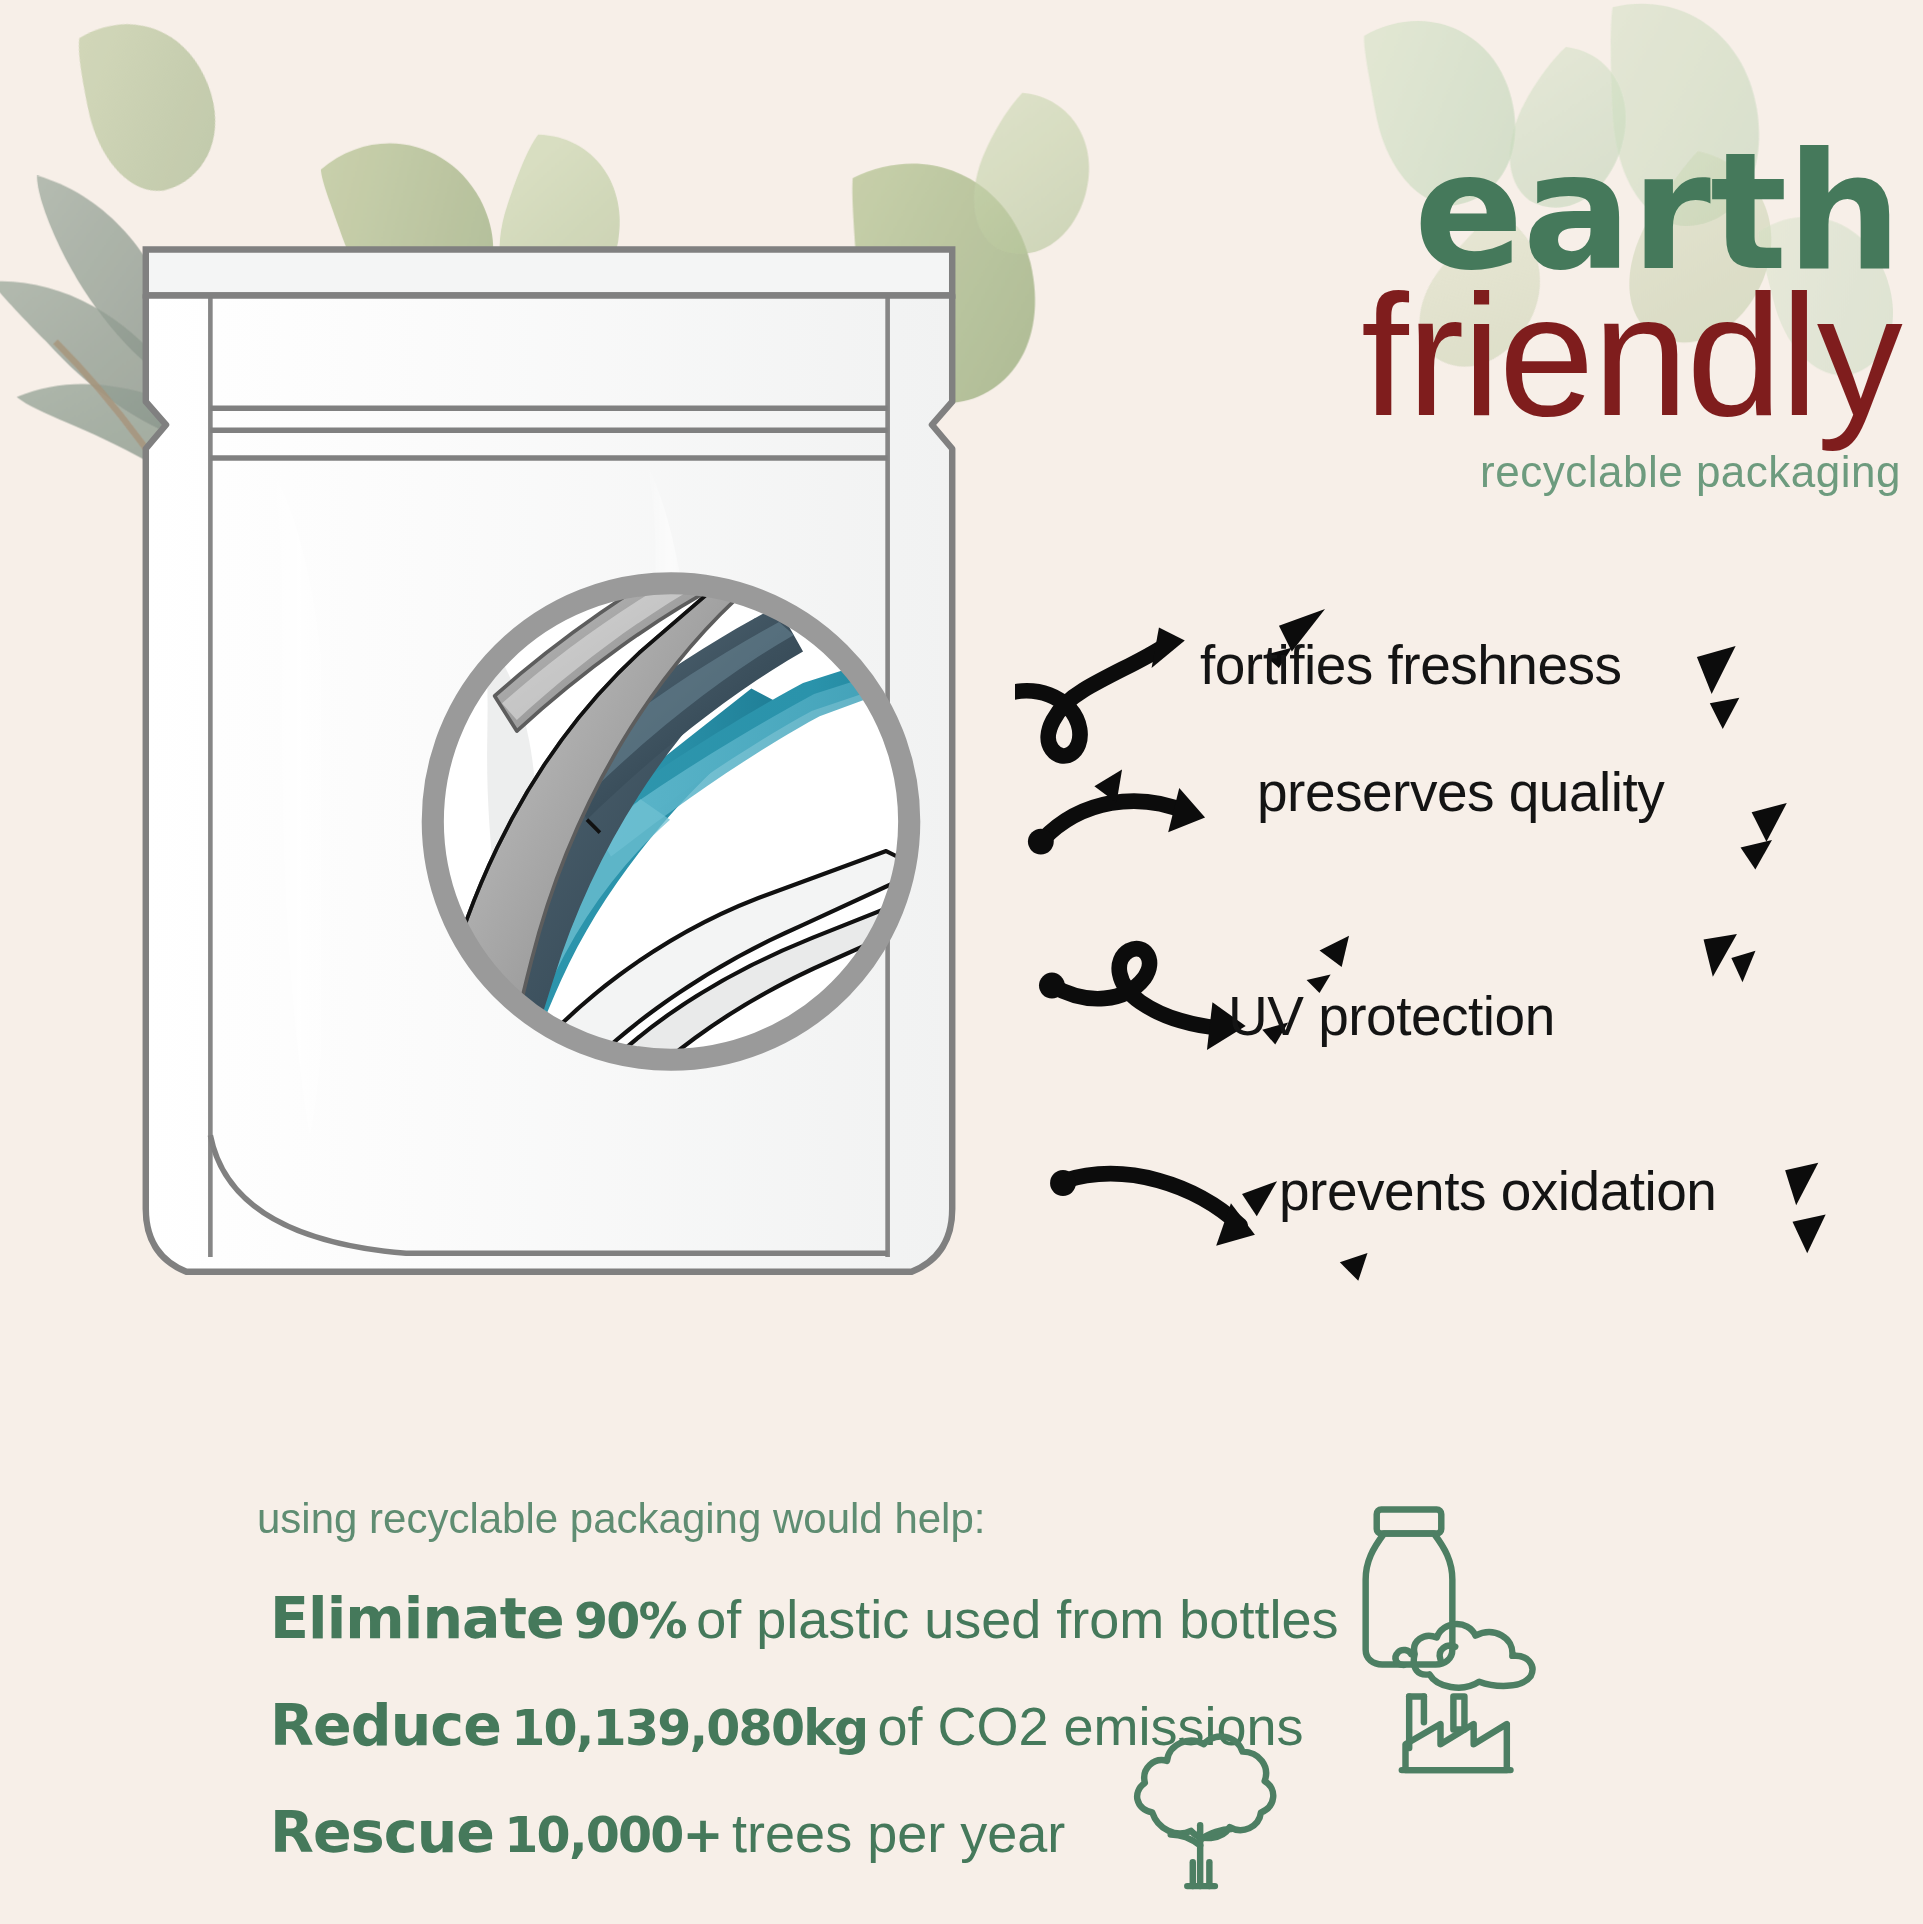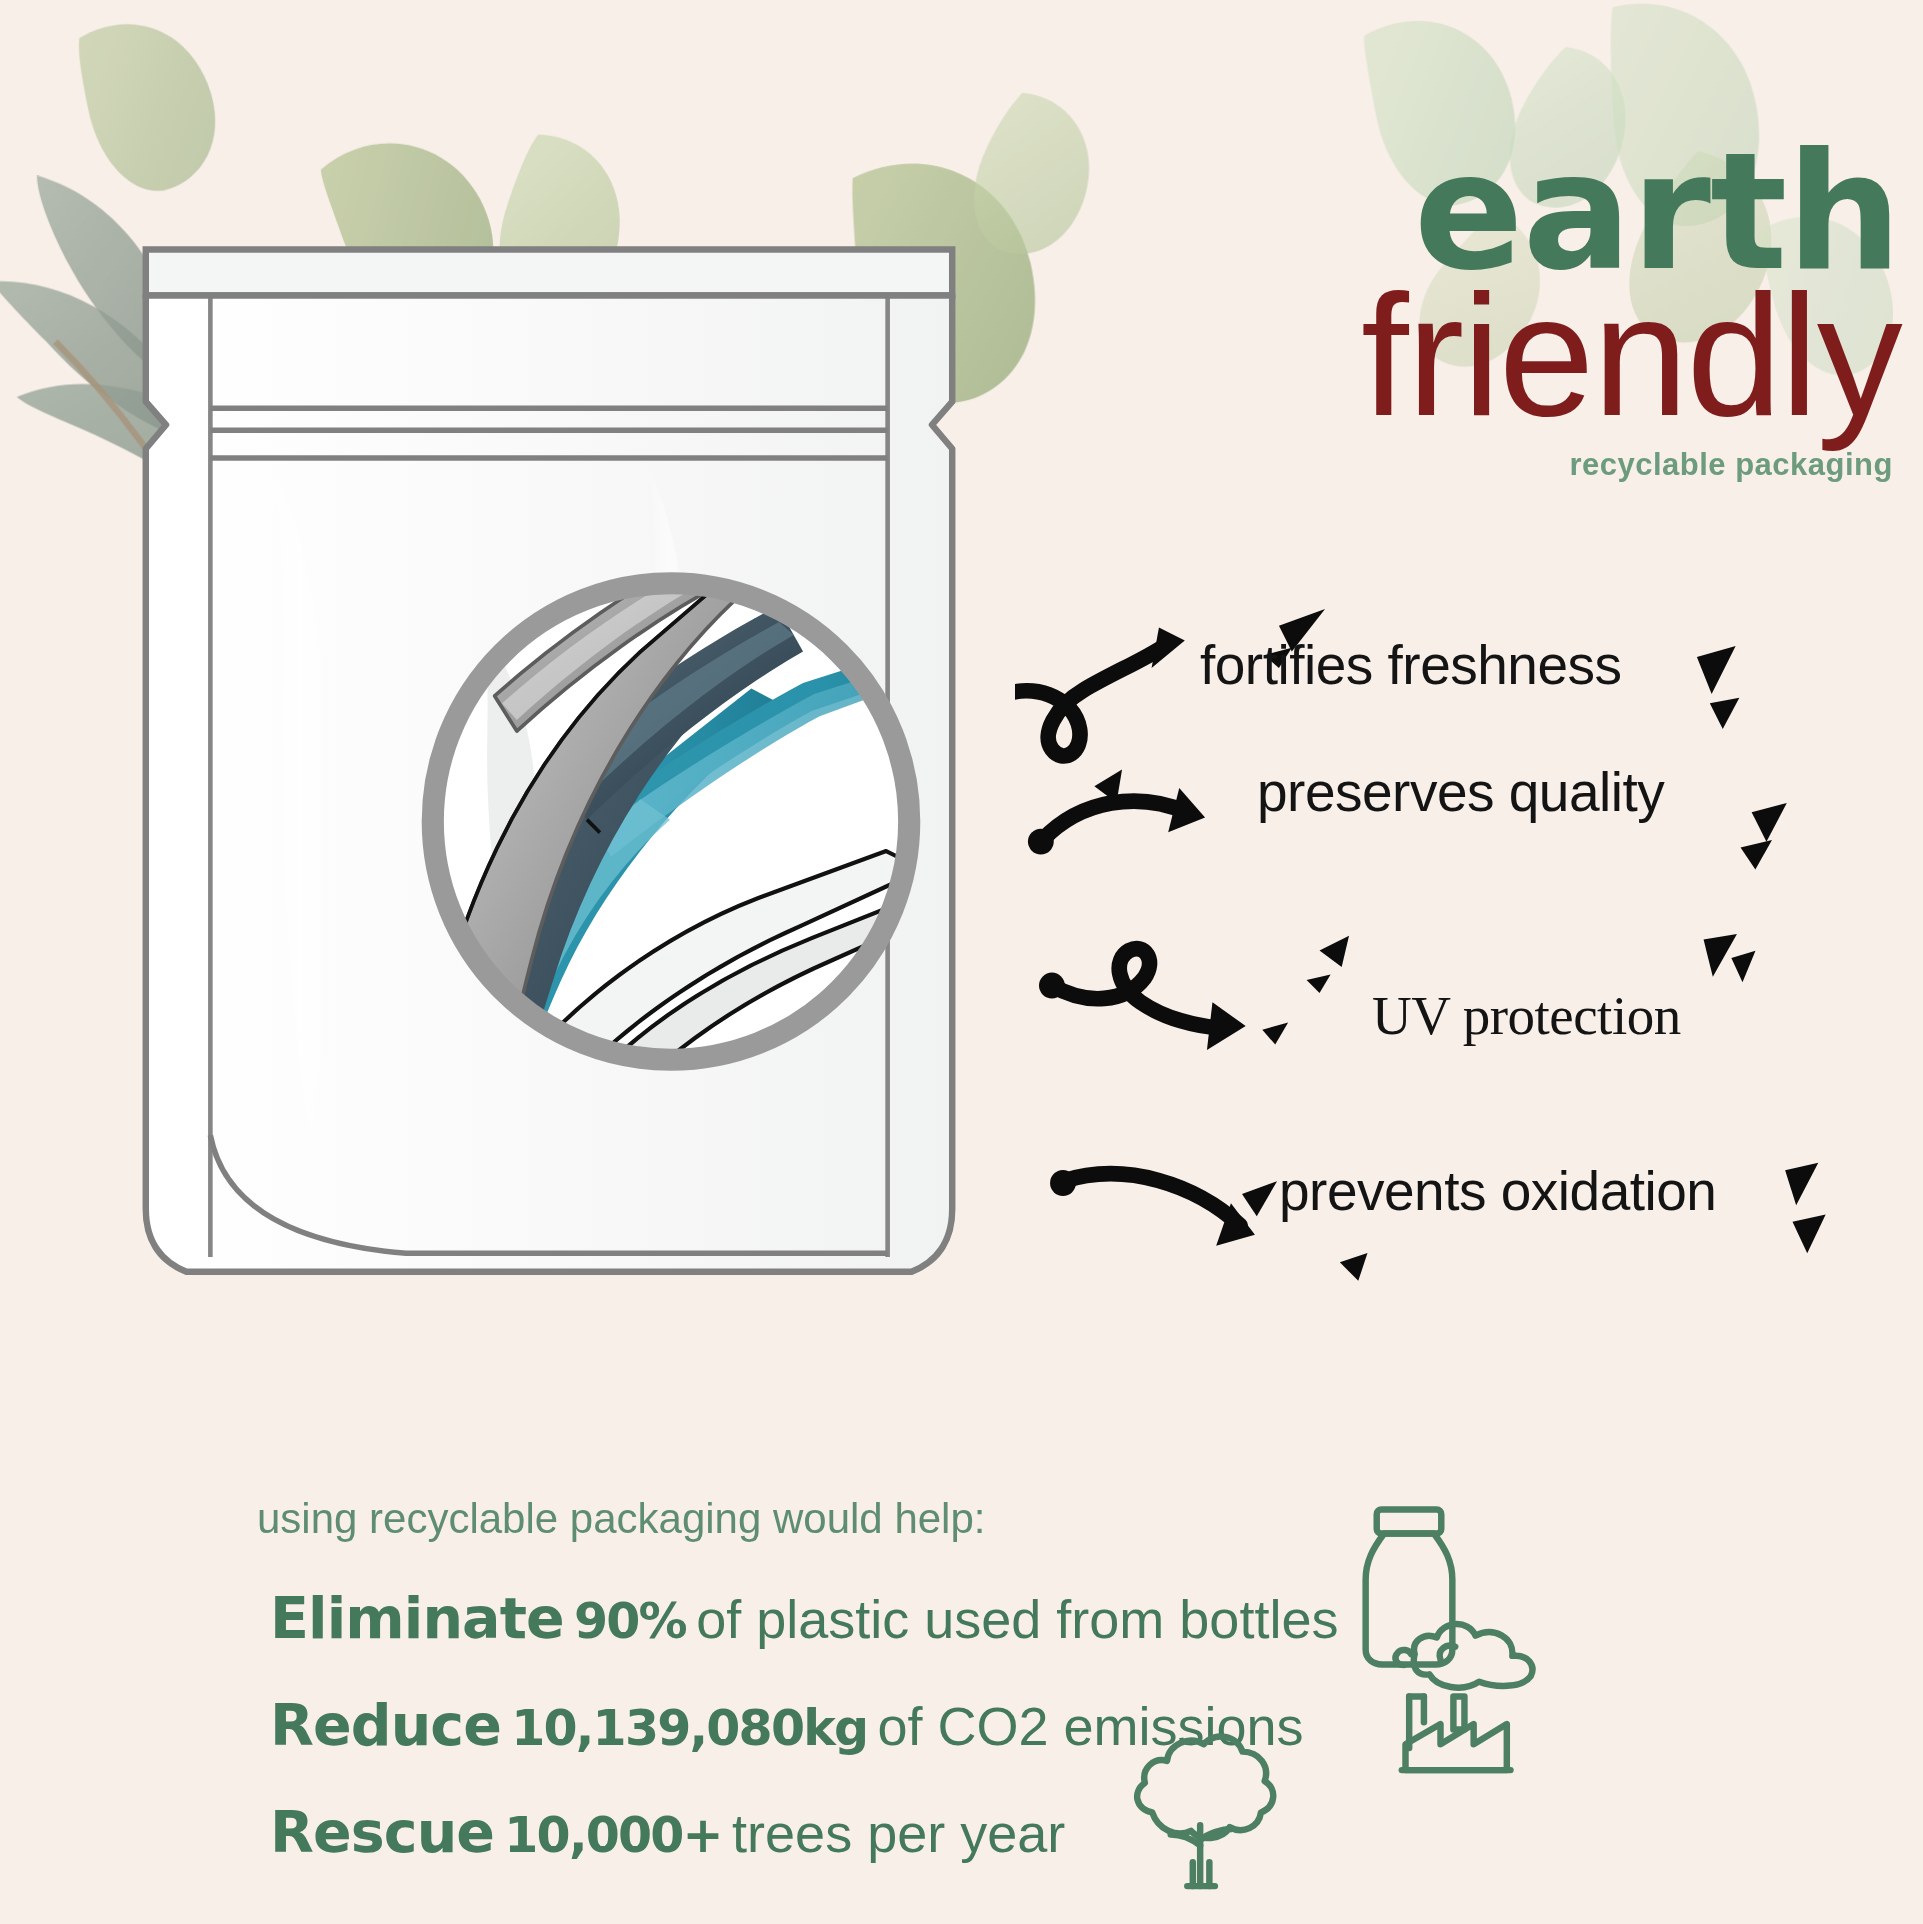--- a/index.html
+++ b/index.html
@@ -20,21 +20,21 @@
     font-size:162px;line-height:0.92;font-weight:bold;
     color:#45795b;letter-spacing:-0.9px;margin:0;
     font-family:"DejaVu Sans", sans-serif;
   }
   #title-friendly{
     font-size:172px;line-height:0.95;font-weight:300;
     color:#7f1d1d;letter-spacing:-1.8px;margin:0;margin-top:-13px;
     font-family:"Liberation Sans", sans-serif;
   }
   #subtitle{
-    font-size:31px;color:#6d9b7e;font-weight:700;margin:8px;margin-top:9.2px;
+    font-size:44px;color:#6d9b7e;font-weight:400;margin:0;margin-top:9.2px;
     letter-spacing:0.5px;
   }
 
   
   .feature-label{
     position:absolute;
     font-size:55px;color:#141414;white-space:nowrap;
     font-family:"Liberation Sans", sans-serif;font-weight:400;
     letter-spacing:-0.5px;
     text-align:right;
@@ -322,21 +322,21 @@
   </svg>
 
   <div id="headline-block">
     <div id="title-earth">earth</div>
     <div id="title-friendly">friendly</div>
     <div id="subtitle">recyclable packaging</div>
   </div>
 
   <div class="feature-label" style="left:1200px;top:633px;">fortifies freshness</div>
   <div class="feature-label" style="left:1257px;top:760px;">preserves quality</div>
-  <div class="feature-label" style="left:1372px;top:984px;font-family:Liberation Serif, serif;">UV protection</div>
+  <div class="feature-label" style="left:1228px;top:984px;">UV protection</div>
   <div class="feature-label" style="left:1279px;top:1159px;">prevents oxidation</div>
 
   <div id="stats-block">
     <div id="stats-intro">using recyclable packaging would help:</div>
 
     <div class="stat-row">
       <span class="stat-verb">Eliminate</span>
       <span class="stat-num">90%</span>
       <span class="stat-rest">of plastic used from bottles</span>
     </div>

